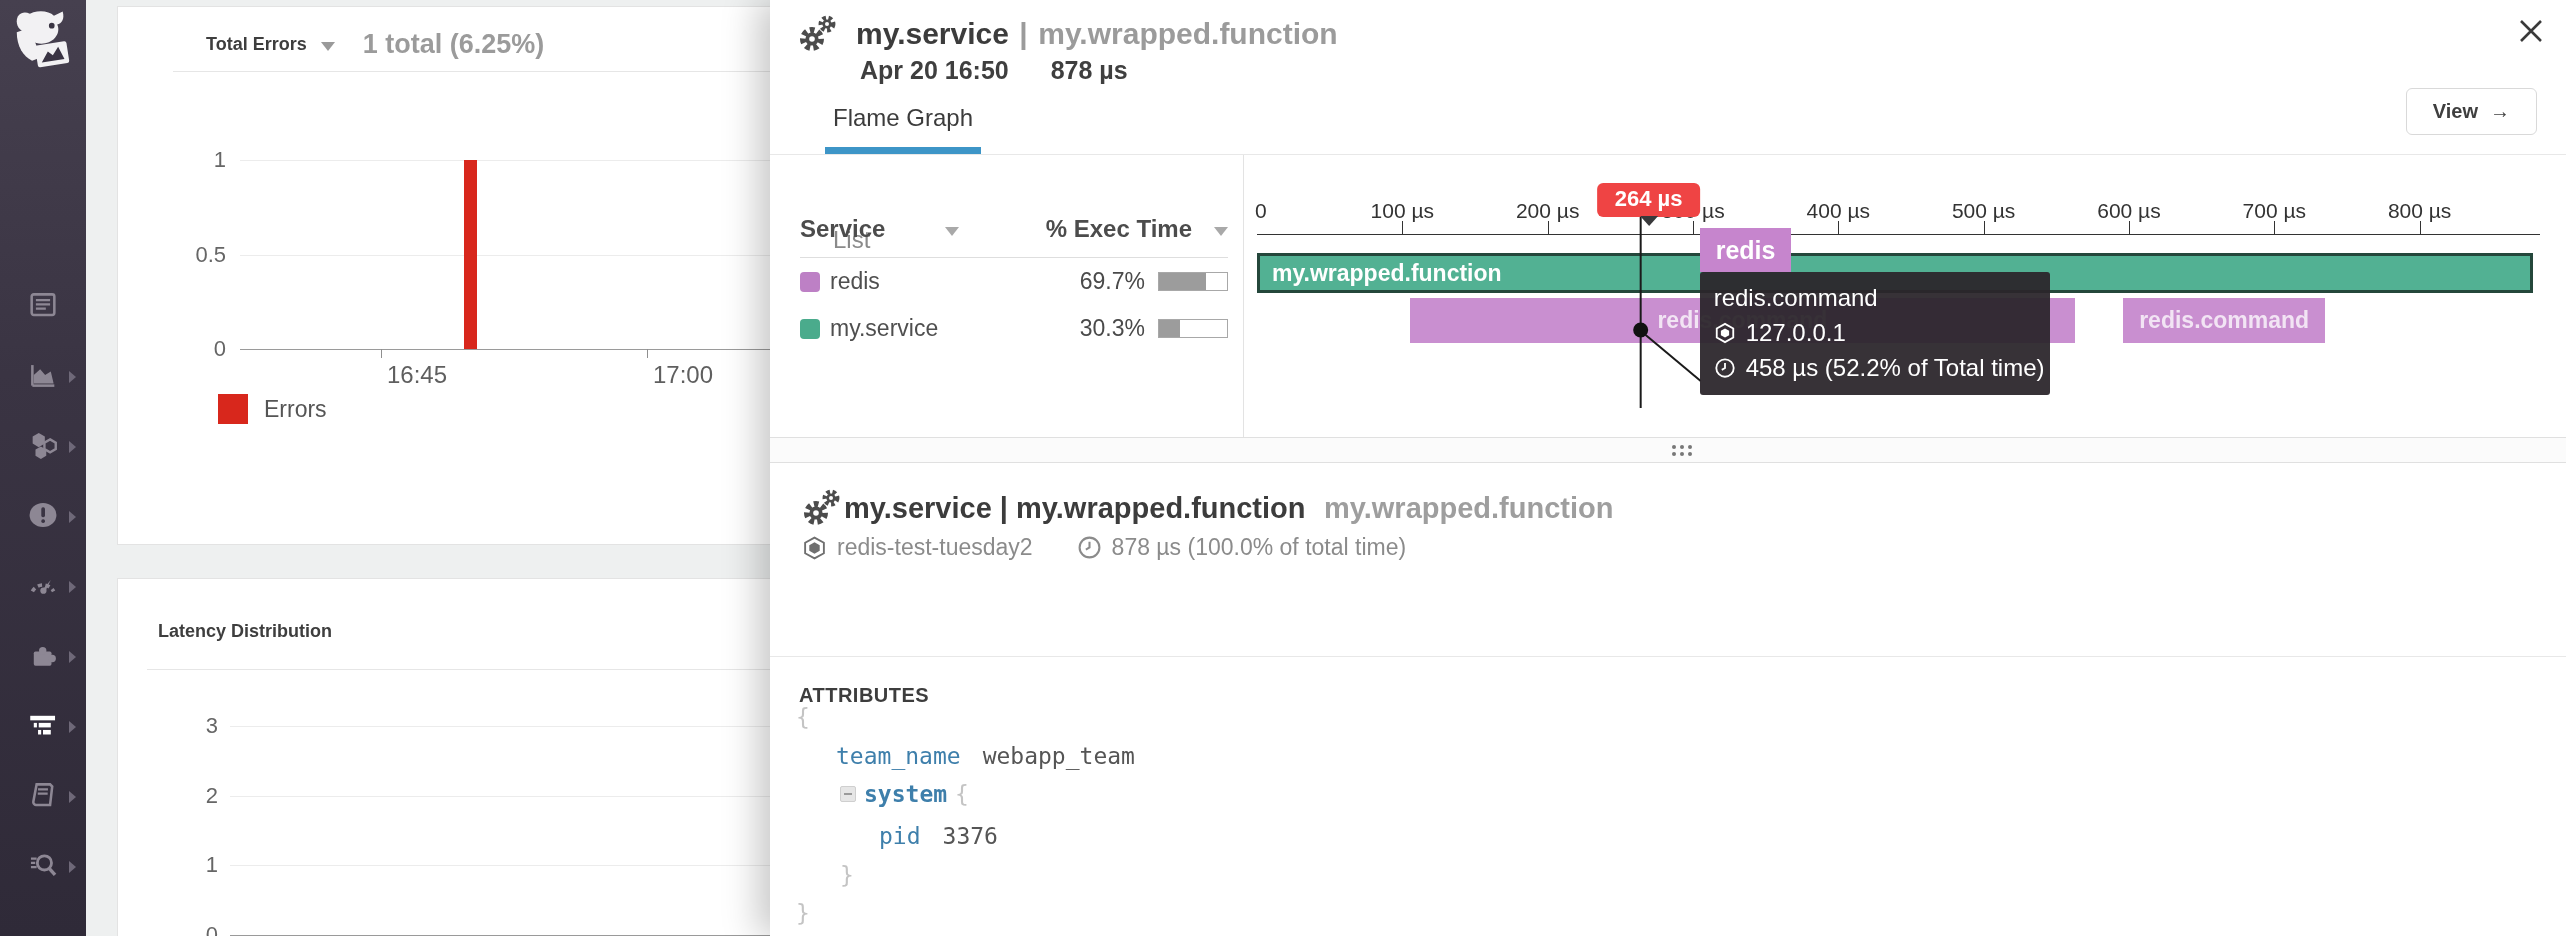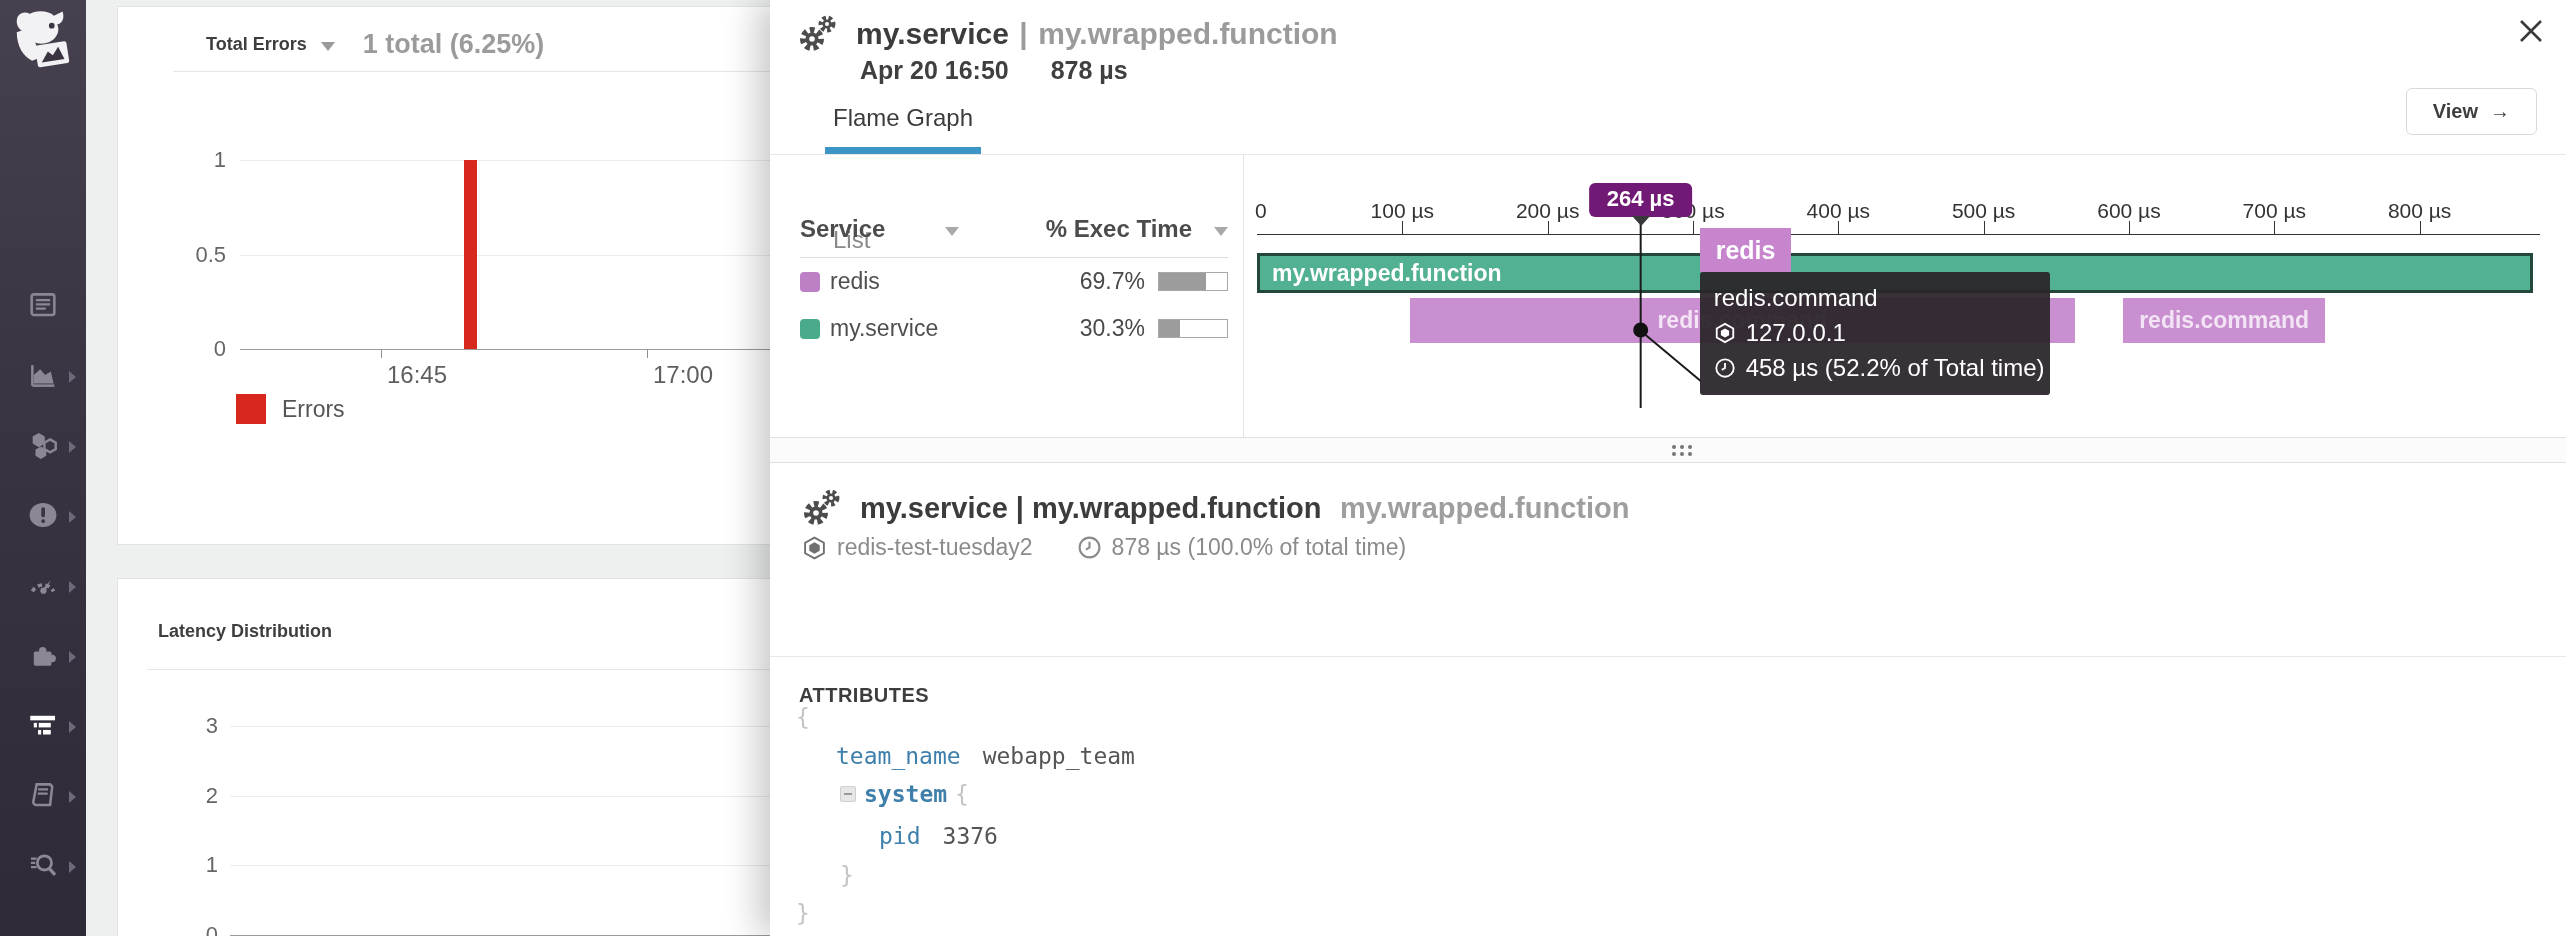--- a/index.html
+++ b/index.html
@@ -94,41 +94,41 @@
   .f-ticklab { position:absolute; top:24px; font-size:21px; color:#333; transform:translateX(-50%); white-space:nowrap; }
   .f-ticklab.first { transform:none; }
   .f-tickmark { position:absolute; top:46px; width:1px; height:13px; background:#333; }
   .f-bar { position:absolute; display:flex; align-items:center; overflow:hidden; }
   .f-bar.depth0 { top:78px; height:40px; border:3px solid #24473b; z-index:1; }
   .f-bar.depth1 { top:123px; height:45px; z-index:1; justify-content:center; }
   .f-label { font-size:23px; font-weight:bold; color:#fff; white-space:nowrap; }
   .f-bar.depth0 .f-label { padding-left:12px; }
   .f-bar.depth1 .f-label { color:#f2e4f4; }
   .f-marker-svg { position:absolute; left:0; top:0; width:1309px; height:270px; z-index:3; pointer-events:none; }
-  .f-badge { position:absolute; top:8px; transform:translateX(-50%); background:#701a75; color:#fff;
-    font-size:22px; font-weight:bold; padding:3px 18px 5px; border-radius:6px; z-index:4; white-space:nowrap; }
+  .f-badge { position:absolute; top:8px; transform:translateX(-50%); background:#ef4444; color:#fff;
+    font-size:22px; font-weight:bold; padding:3px 18px 5px; border-radius:6px; z-index:4; white-space:nowrap;margin-left:8px; }
   .f-badge::after { content:''; position:absolute; left:50%; bottom:-9px; margin-left:-9px;
     border-left:9px solid transparent; border-right:9px solid transparent; border-top:10px solid #39393b; }
   .f-pill { position:absolute; top:53px; height:44px; padding:0 16px; background:#c685cd; z-index:4;
     display:flex; align-items:center; }
   .f-pill span { font-size:25px; font-weight:bold; color:#fff; }
   .f-tooltip { position:absolute; top:97px; width:350px; background:rgba(42,37,43,0.94); border-radius:3px;
     z-index:5; padding:8px 14px 10px; }
   .f-tt-line { display:flex; align-items:center; gap:10px; height:35px; }
   .f-tt-line span { font-size:24px; color:#fff; white-space:nowrap; }
   .f-tt-line svg { width:22px; height:22px; flex:none; }
 
   
   .splitter { position:absolute; left:0; right:0; top:437px; height:26px; background:#fbfbfb;
     border-top:1px solid #e0e0e0; border-bottom:1px solid #e0e0e0; cursor:row-resize; }
   .grip { position:absolute; left:902px; top:7px; width:4px; height:4px; background:#777; border-radius:50%;
     box-shadow:8px 0 0 #777, 16px 0 0 #777, 0 7px 0 #777, 8px 7px 0 #777, 16px 7px 0 #777; }
 
   
-  .bot-header { position:absolute; left:30px; top:486px; display:flex; align-items:center; gap:16px; }
+  .bot-header { position:absolute; left:30px; top:486px; display:flex; align-items:center; }
   .bot-title-dark { font-size:29px; font-weight:bold; color:#3c3c3c; }
   .bot-title-gray { font-size:29px; font-weight:bold; color:#9e9e9e; margin-left:14px; }
   .bot-meta { position:absolute; left:32px; top:534px; display:flex; align-items:center; gap:10px; }
   .bot-meta .mtext { font-size:23px; color:#8b8b8b; }
   .bot-meta .gap { width:24px; }
   .tabs-bottom { left:30px; top:592px; gap:70px; }
   .tabs-bottom .tab { height:64px; }
   .hdiv-bot { position:absolute; left:0; right:0; top:656px; height:1px; background:#e8e8e8; }
 
   .attrs-label { position:absolute; left:29px; top:684px; font-size:20px; font-weight:bold; color:#3d3d3d; letter-spacing:0.5px; }
@@ -251,21 +251,21 @@
           <span class="ytick-label" style="left: 48px; top: 153px;">1</span>
           <div class="gridline" style="left: 122px; right: 1px; top: 247.5px;"></div>
           <span class="ytick-label" style="left: 48px; top: 247.5px;">0.5</span>
           <div class="gridline axis0" style="left: 122px; right: 1px; top: 342px;"></div>
           <span class="ytick-label" style="left: 48px; top: 342px;">0</span>
           <span class="xtick-mark" style="left: 263px; top: 342px;"></span>
           <span class="xtick-label" style="left: 263px; top: 354px; font-size: 24px;">16:45</span>
           <span class="xtick-mark" style="left: 529px; top: 342px;"></span>
           <span class="xtick-label" style="left: 529px; top: 354px; font-size: 24px;">17:00</span>
           <div class="err-bar" style="left: 345.667px; width: 13px; top: 153px; height: 189px; background: rgb(216, 39, 28);"></div>
-          <div class="legend" style="left: 118px; top: 387px;">
+          <div class="legend" style="left: 100px; top: 387px;">
             <span class="legend-swatch" style="background: rgb(216, 39, 28);"></span>
             <span class="legend-label">Errors</span>
           </div>
         </div>
     </section>
 
     <section class="card card-latency">
       <div class="card-head">
         <span class="card-title">Latency Distribution</span>
       </div>

